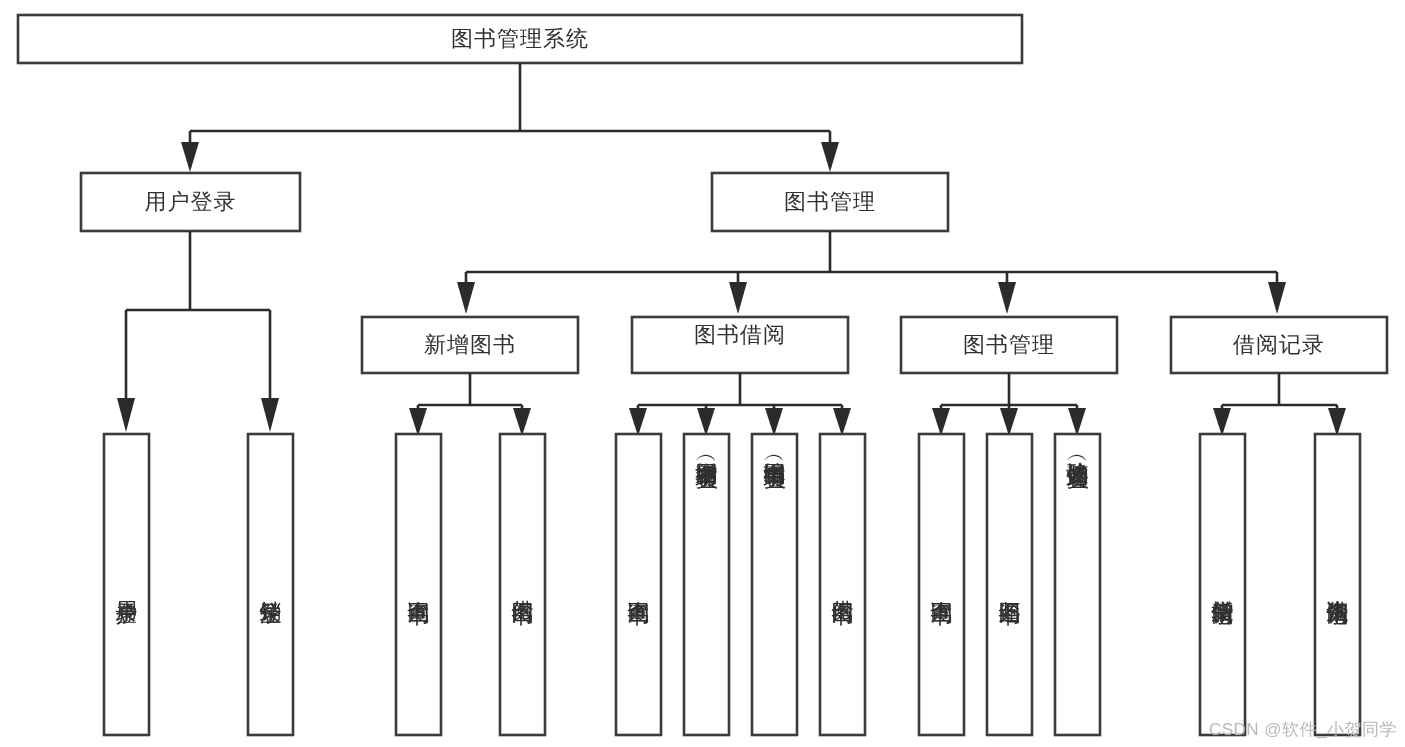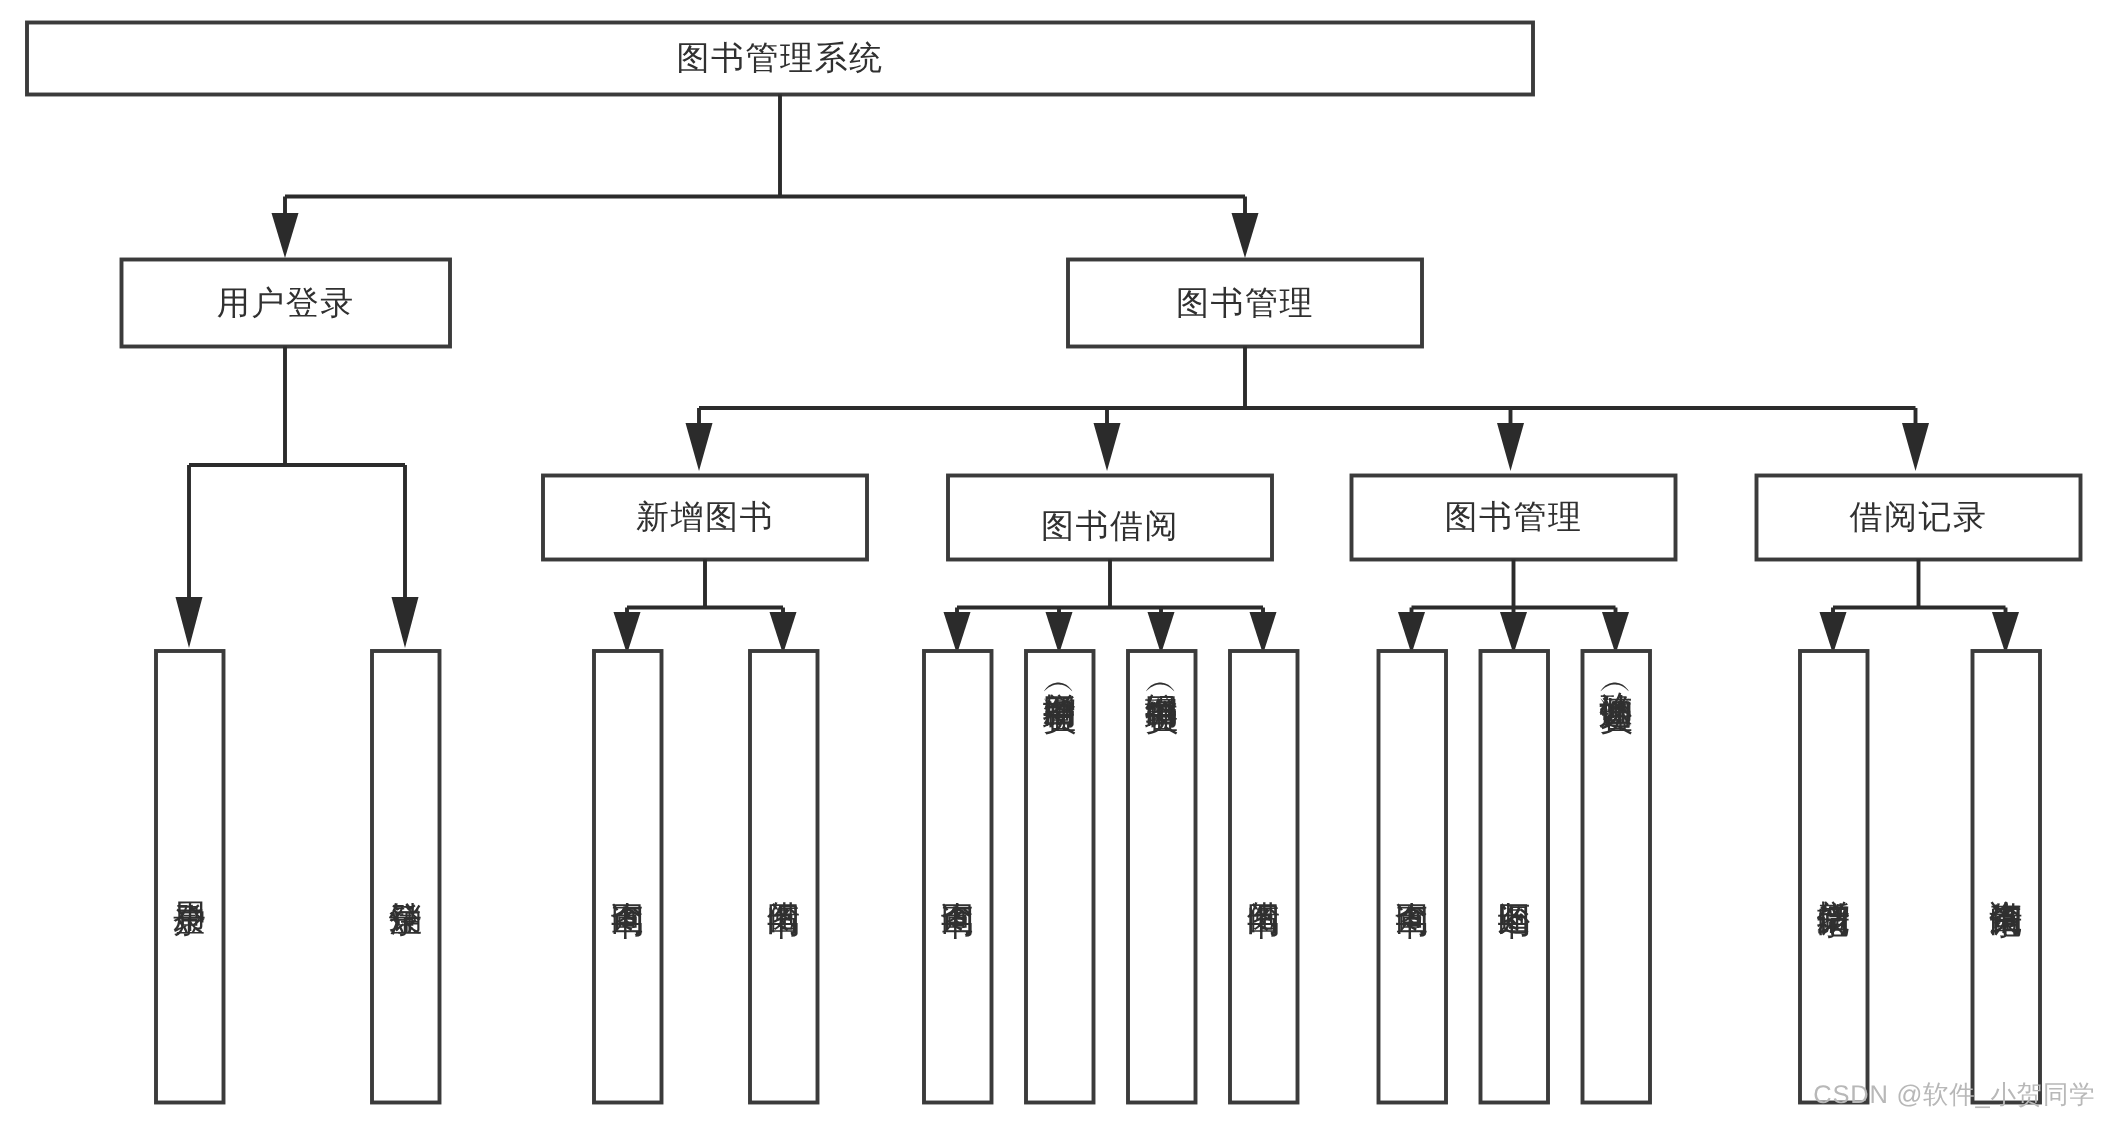--- a/index.html
+++ b/index.html
@@ -205,21 +205,21 @@
   </div>
 
   <div class="hlabel-wrap" style="left:712px; top:173px; width:236px; height:58px;">
     <span class="hlabel-text">图书管理</span>
   </div>
 
   <div class="hlabel-wrap" style="left:362px; top:317px; width:216px; height:56px;">
     <span class="hlabel-text">新增图书</span>
   </div>
 
-  <div class="hlabel-wrap" style="left:632px; top:317px; width:216px; height:68px;">
+  <div class="hlabel-wrap" style="left:632px; top:301px; width:216px; height:68px;">
     <span class="hlabel-text">图书借阅</span>
   </div>
 
   <div class="hlabel-wrap" style="left:901px; top:317px; width:216px; height:56px;">
     <span class="hlabel-text">图书管理</span>
   </div>
 
   <div class="hlabel-wrap" style="left:1171px; top:317px; width:216px; height:56px;border-radius:27px;">
     <span class="hlabel-text">借阅记录</span>
   </div>

